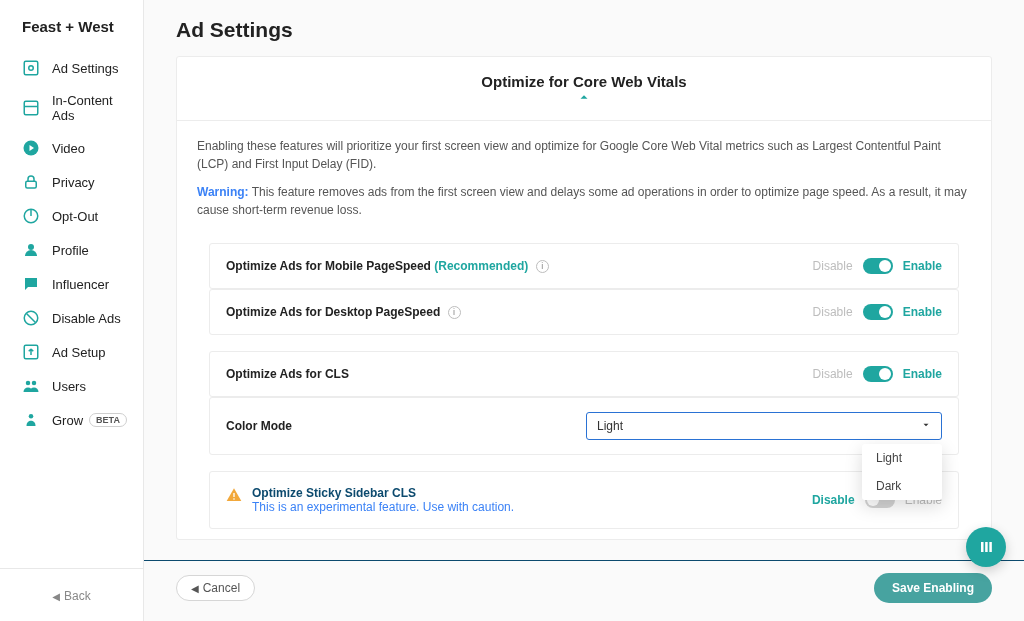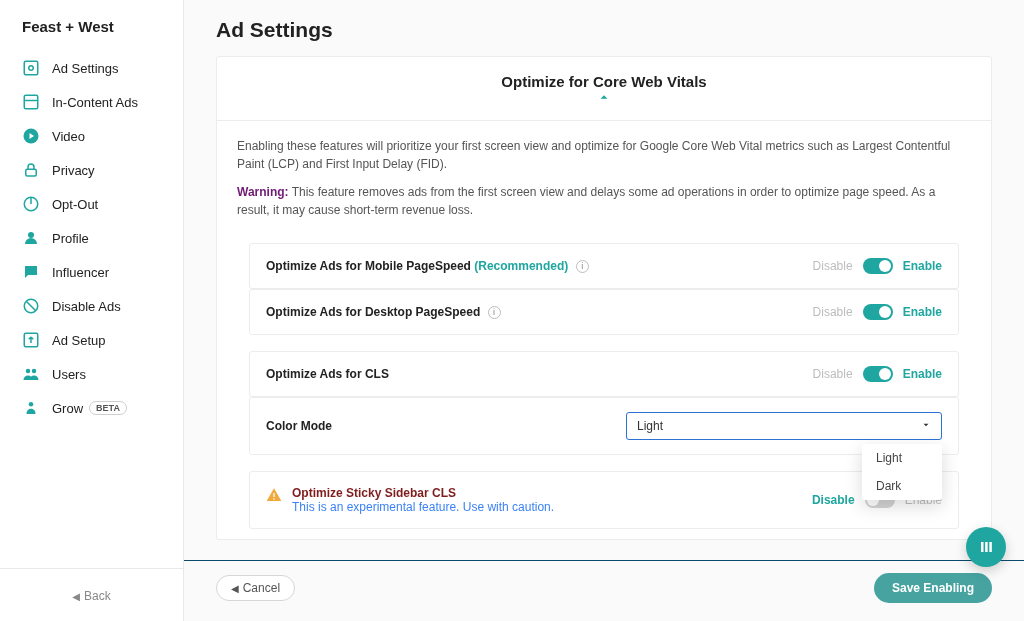--- a/index.html
+++ b/index.html
@@ -1,20 +1,20 @@
 <!DOCTYPE html>
 <html><head>
 <meta charset="utf-8">
 <style>
   * { box-sizing: border-box; margin: 0; padding: 0; }
   html, body { width: 1024px; height: 621px; font-family: -apple-system, BlinkMacSystemFont, "Segoe UI", Arial, sans-serif; overflow: hidden; background: #fff; }
   body { display: flex; position: relative; }
 
   
-  .sidebar { width: 184px; height: 100%; border-right: 1px solid #e8e8e8; display: flex; flex-direction: column; }
+  .sidebar { width: 144px; height: 100%; border-right: 1px solid #e8e8e8; display: flex; flex-direction: column; }
   .brand { padding: 18px 22px 10px; font-weight: 700; font-size: 15px; color: #222; }
   .nav { flex: 1; padding-top: 6px; }
   .nav-item { display: flex; align-items: center; padding: 8px 22px; font-size: 13px; color: #222; cursor: pointer; }
   .nav-item.selected { color: #222; font-weight: 500; }
   .nav-icon { width: 18px; height: 18px; display: inline-flex; align-items: center; justify-content: center; margin-right: 12px; color: #1fa6a0; }
   .nav-icon svg { width: 18px; height: 18px; }
   .beta-pill { margin-left: 6px; font-size: 9px; border: 1px solid #cfcfcf; border-radius: 10px; padding: 1px 6px; color: #555; font-weight: 600; }
   .sidebar-divider { border-top: 1px solid #e8e8e8; margin-top: auto; }
   .back { text-align: center; padding: 20px 0 18px; font-size: 12px; color: #888; cursor: pointer; }
   .back .chev { font-size: 10px; margin-right: 4px; }
@@ -23,21 +23,21 @@
   .main { flex: 1; height: 100%; display:flex; flex-direction: column; background: #fafafa; }
   .page-title { padding: 18px 32px 14px; font-size: 21px; font-weight: 700; color: #222; background: #fafafa; }
   .content { flex: 1; overflow: hidden; padding: 0 32px; }
   .card { background: #fff; border: 1px solid #ececec; border-radius: 3px; }
   .card-header { display: flex; align-items: center; justify-content: space-between; padding: 16px 20px; border-bottom: 1px solid #ececec; flex-direction: column; }
   .card-header h2 { font-size: 15px; font-weight: 700; color: #222; }
   .chevron-up { color: #1fa6a0; width: 14px; height: 14px; }
   .card-body { padding: 16px 20px 10px; }
   .desc { font-size: 12px; color: #555; line-height: 1.5; margin-bottom: 10px; }
   .warn-line { font-size: 12px; color: #555; line-height: 1.5; }
-  .warn-line b { color: #701a75; }
+  .warn-line b { color: #3b82f6; }
 
   .settings-group { padding: 8px 12px 0; }
   .setting-row { border: 1px solid #ececec; border-radius: 3px; display: flex; align-items: center; padding: 14px 16px; font-size: 12px; }
   .setting-row .label { flex: 0 0 340px; display:flex; align-items:flex-start; gap:10px; }
   .setting-row .label-name { font-weight: 700; color: #222; white-space: nowrap; }
   .reco { color: #1fa6a0; font-weight: 600; }
   .info-dot { display:inline-block; width:13px; height:13px; border:1px solid #bdbdbd; border-radius:50%; font-size:9px; color:#888; text-align:center; line-height:11px; margin-left:4px; vertical-align:middle; }
   .setting-row .spacer { flex: 1; }
   .toggle-wrap { display:flex; align-items:center; gap:10px; font-size:12px; }
   .lbl-off { color:#bdbdbd; }
@@ -50,21 +50,21 @@
   .toggle.on .knob { left:16px; }
 
   .select-wrap { position: relative; flex:1; margin-left: 20px; }
   .select { width:100%; border:1px solid #2a72d4; border-radius:3px; padding:6px 28px 6px 10px; font-size:12px; background:#fff; color:#333; position:relative; cursor:pointer; }
   .select .caret { position:absolute; right:10px; top:50%; transform:translateY(-50%); pointer-events:none; }
   .dropdown { position:absolute; right:0; top:32px; background:#fff; border:none; border-radius:3px; box-shadow:0 6px 18px rgba(0,0,0,0.15); min-width:80px; z-index:20; }
   .dropdown div { padding:7px 14px; font-size:12px; color:#444; cursor:pointer; }
 
   .sticky-row .row-content { display:flex; gap:10px; align-items:flex-start; }
   .warn-icon { width:16px; height:16px; flex-shrink:0; margin-top:1px; }
-  .sticky-row .title { font-weight:700; font-size:12px; color:#7f1d1d; }
+  .sticky-row .title { font-weight:700; font-size:12px; color:#0c4a6e; }
   .sticky-row .sub { font-size:12px; color:#3b82f6;text-align:center; }
 
   .group-gap { height: 16px; }
 
   
   .footer { padding: 12px 32px 18px; display:flex; align-items:center; gap:10px; border-top: 1px solid #0c4a6e; background:#fafafa; }
   .btn-cancel { border:1px solid #d6d6d6; background:#fff; border-radius:14px; padding:5px 14px; font-size:12px; color:#555; cursor:pointer; }
   .btn-cancel .chev { font-size:10px; margin-right:4px; }
   .footer .spacer { flex:1; }
   .btn-save { background:#47a3a0; color:#fff; border:none; border-radius:16px; padding:8px 18px; font-size:12px; font-weight:600; cursor:pointer; }

